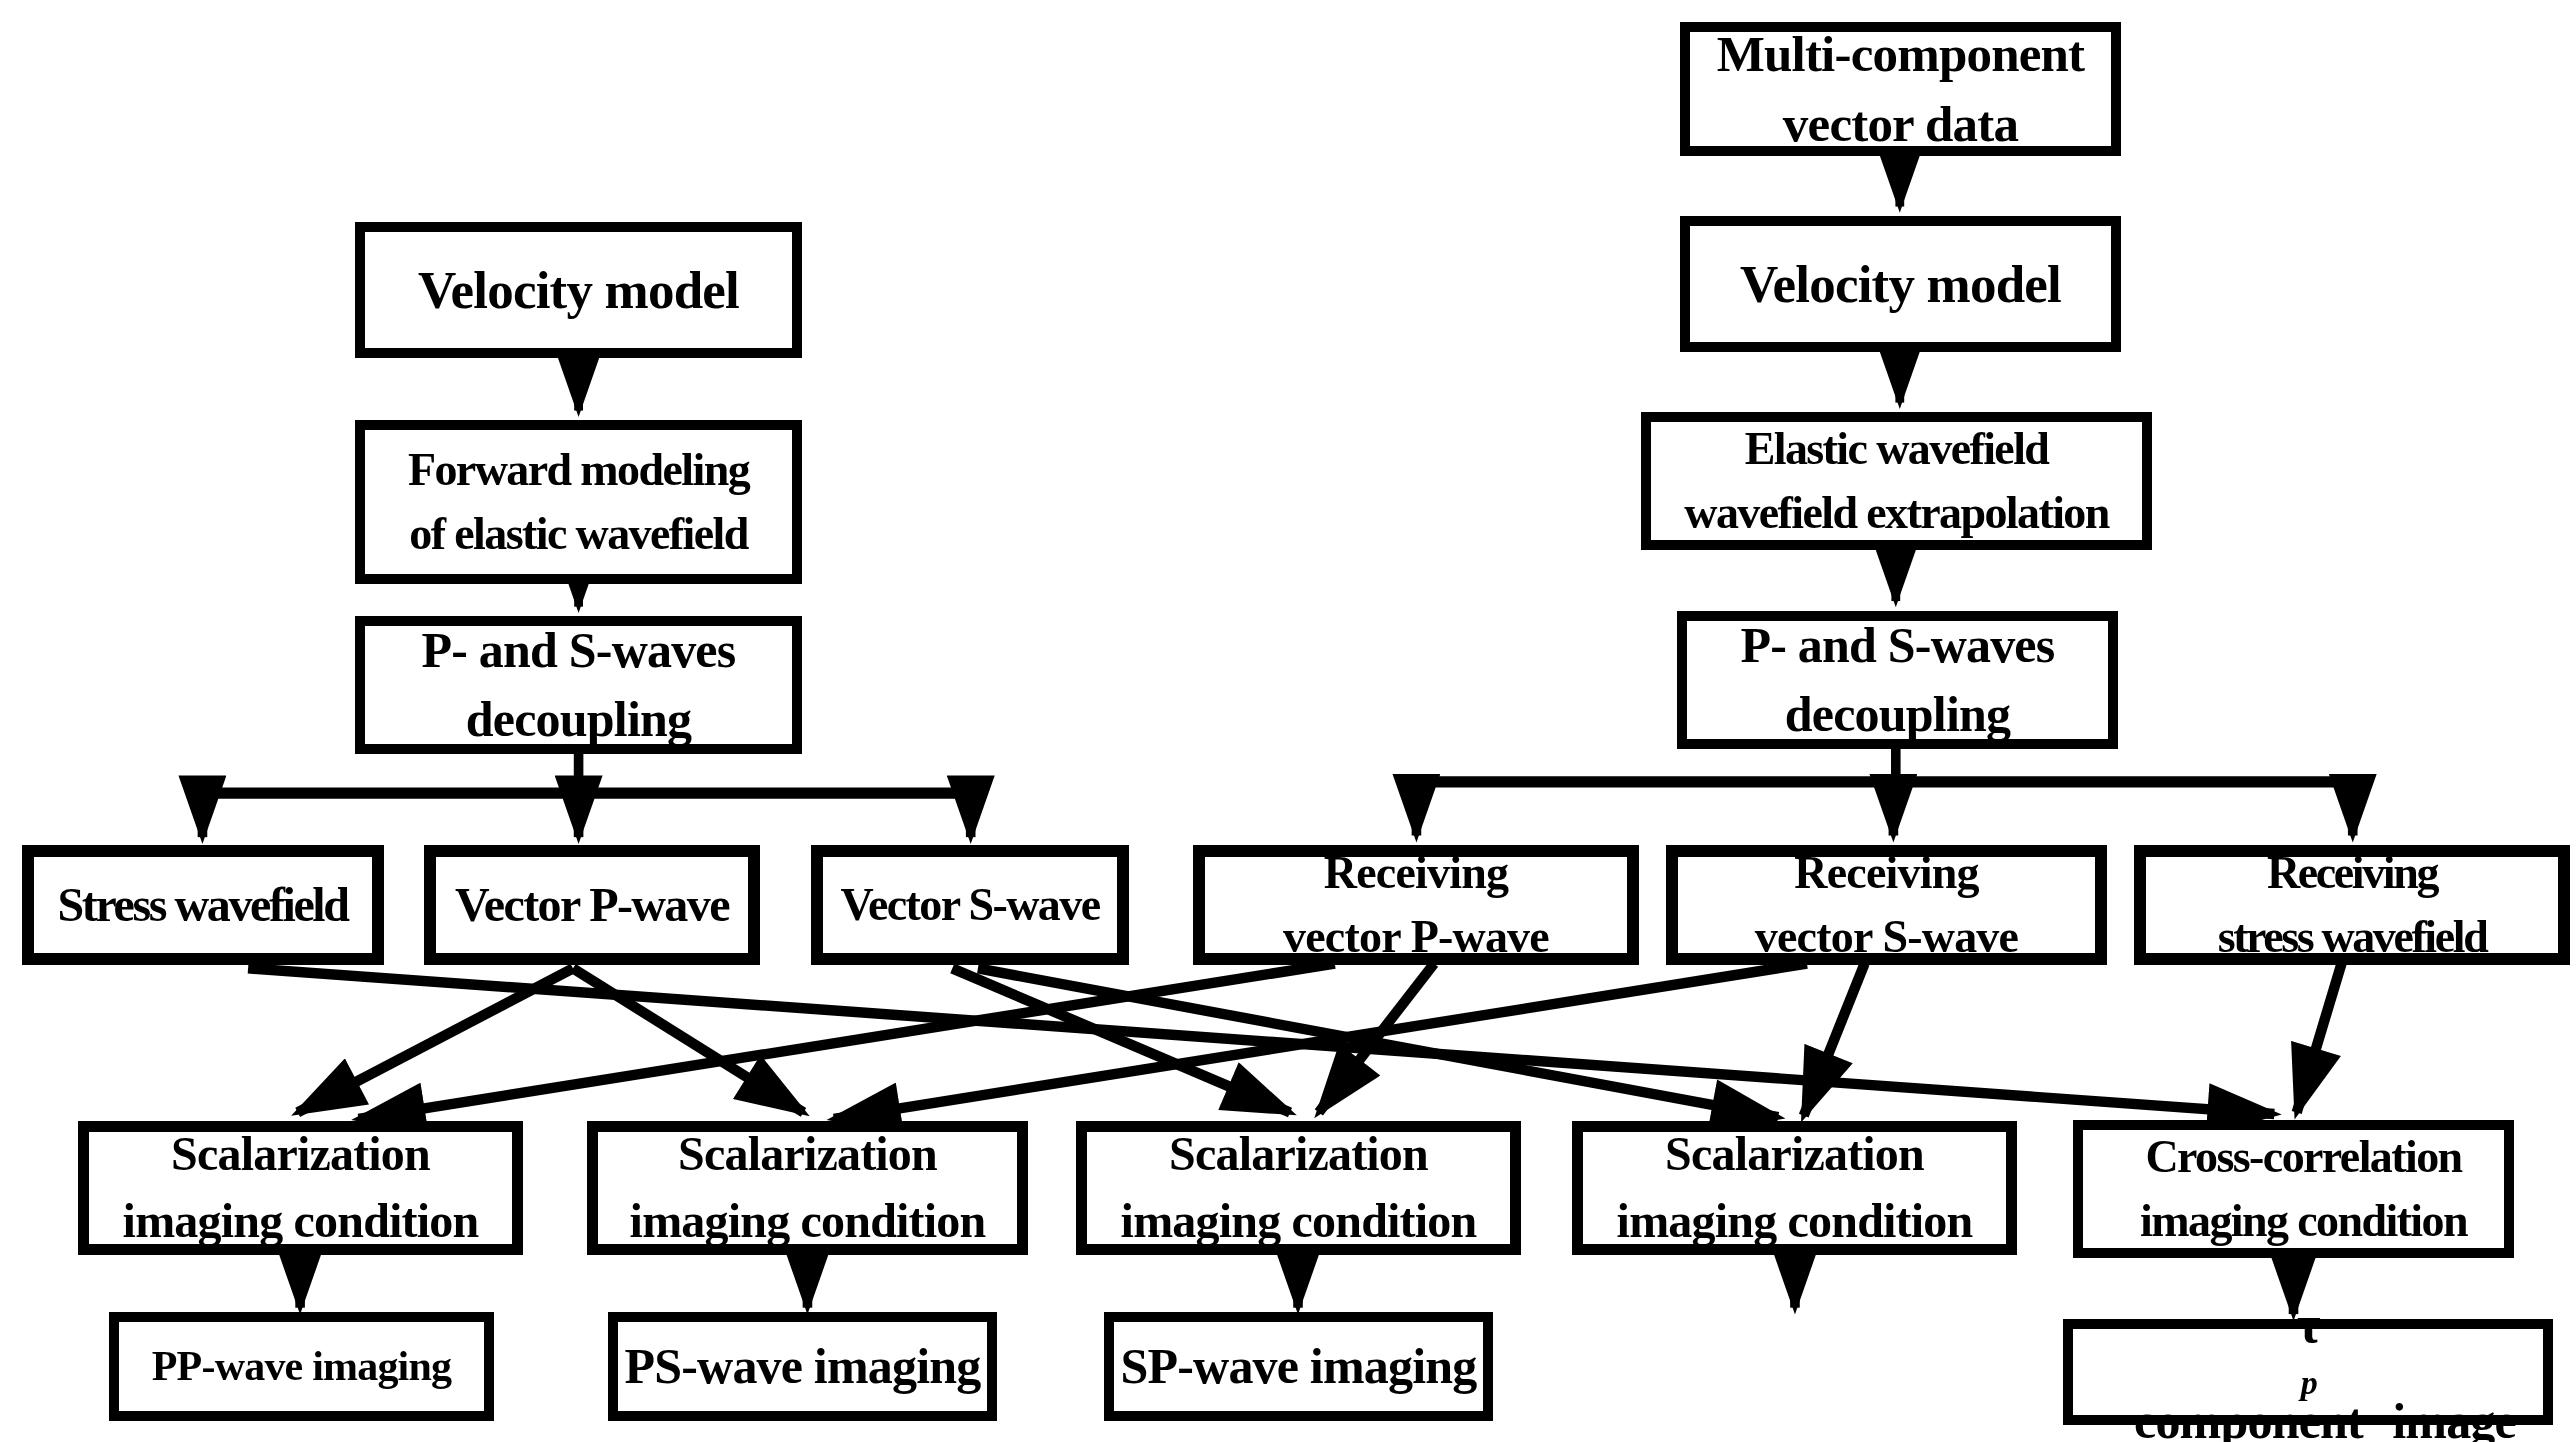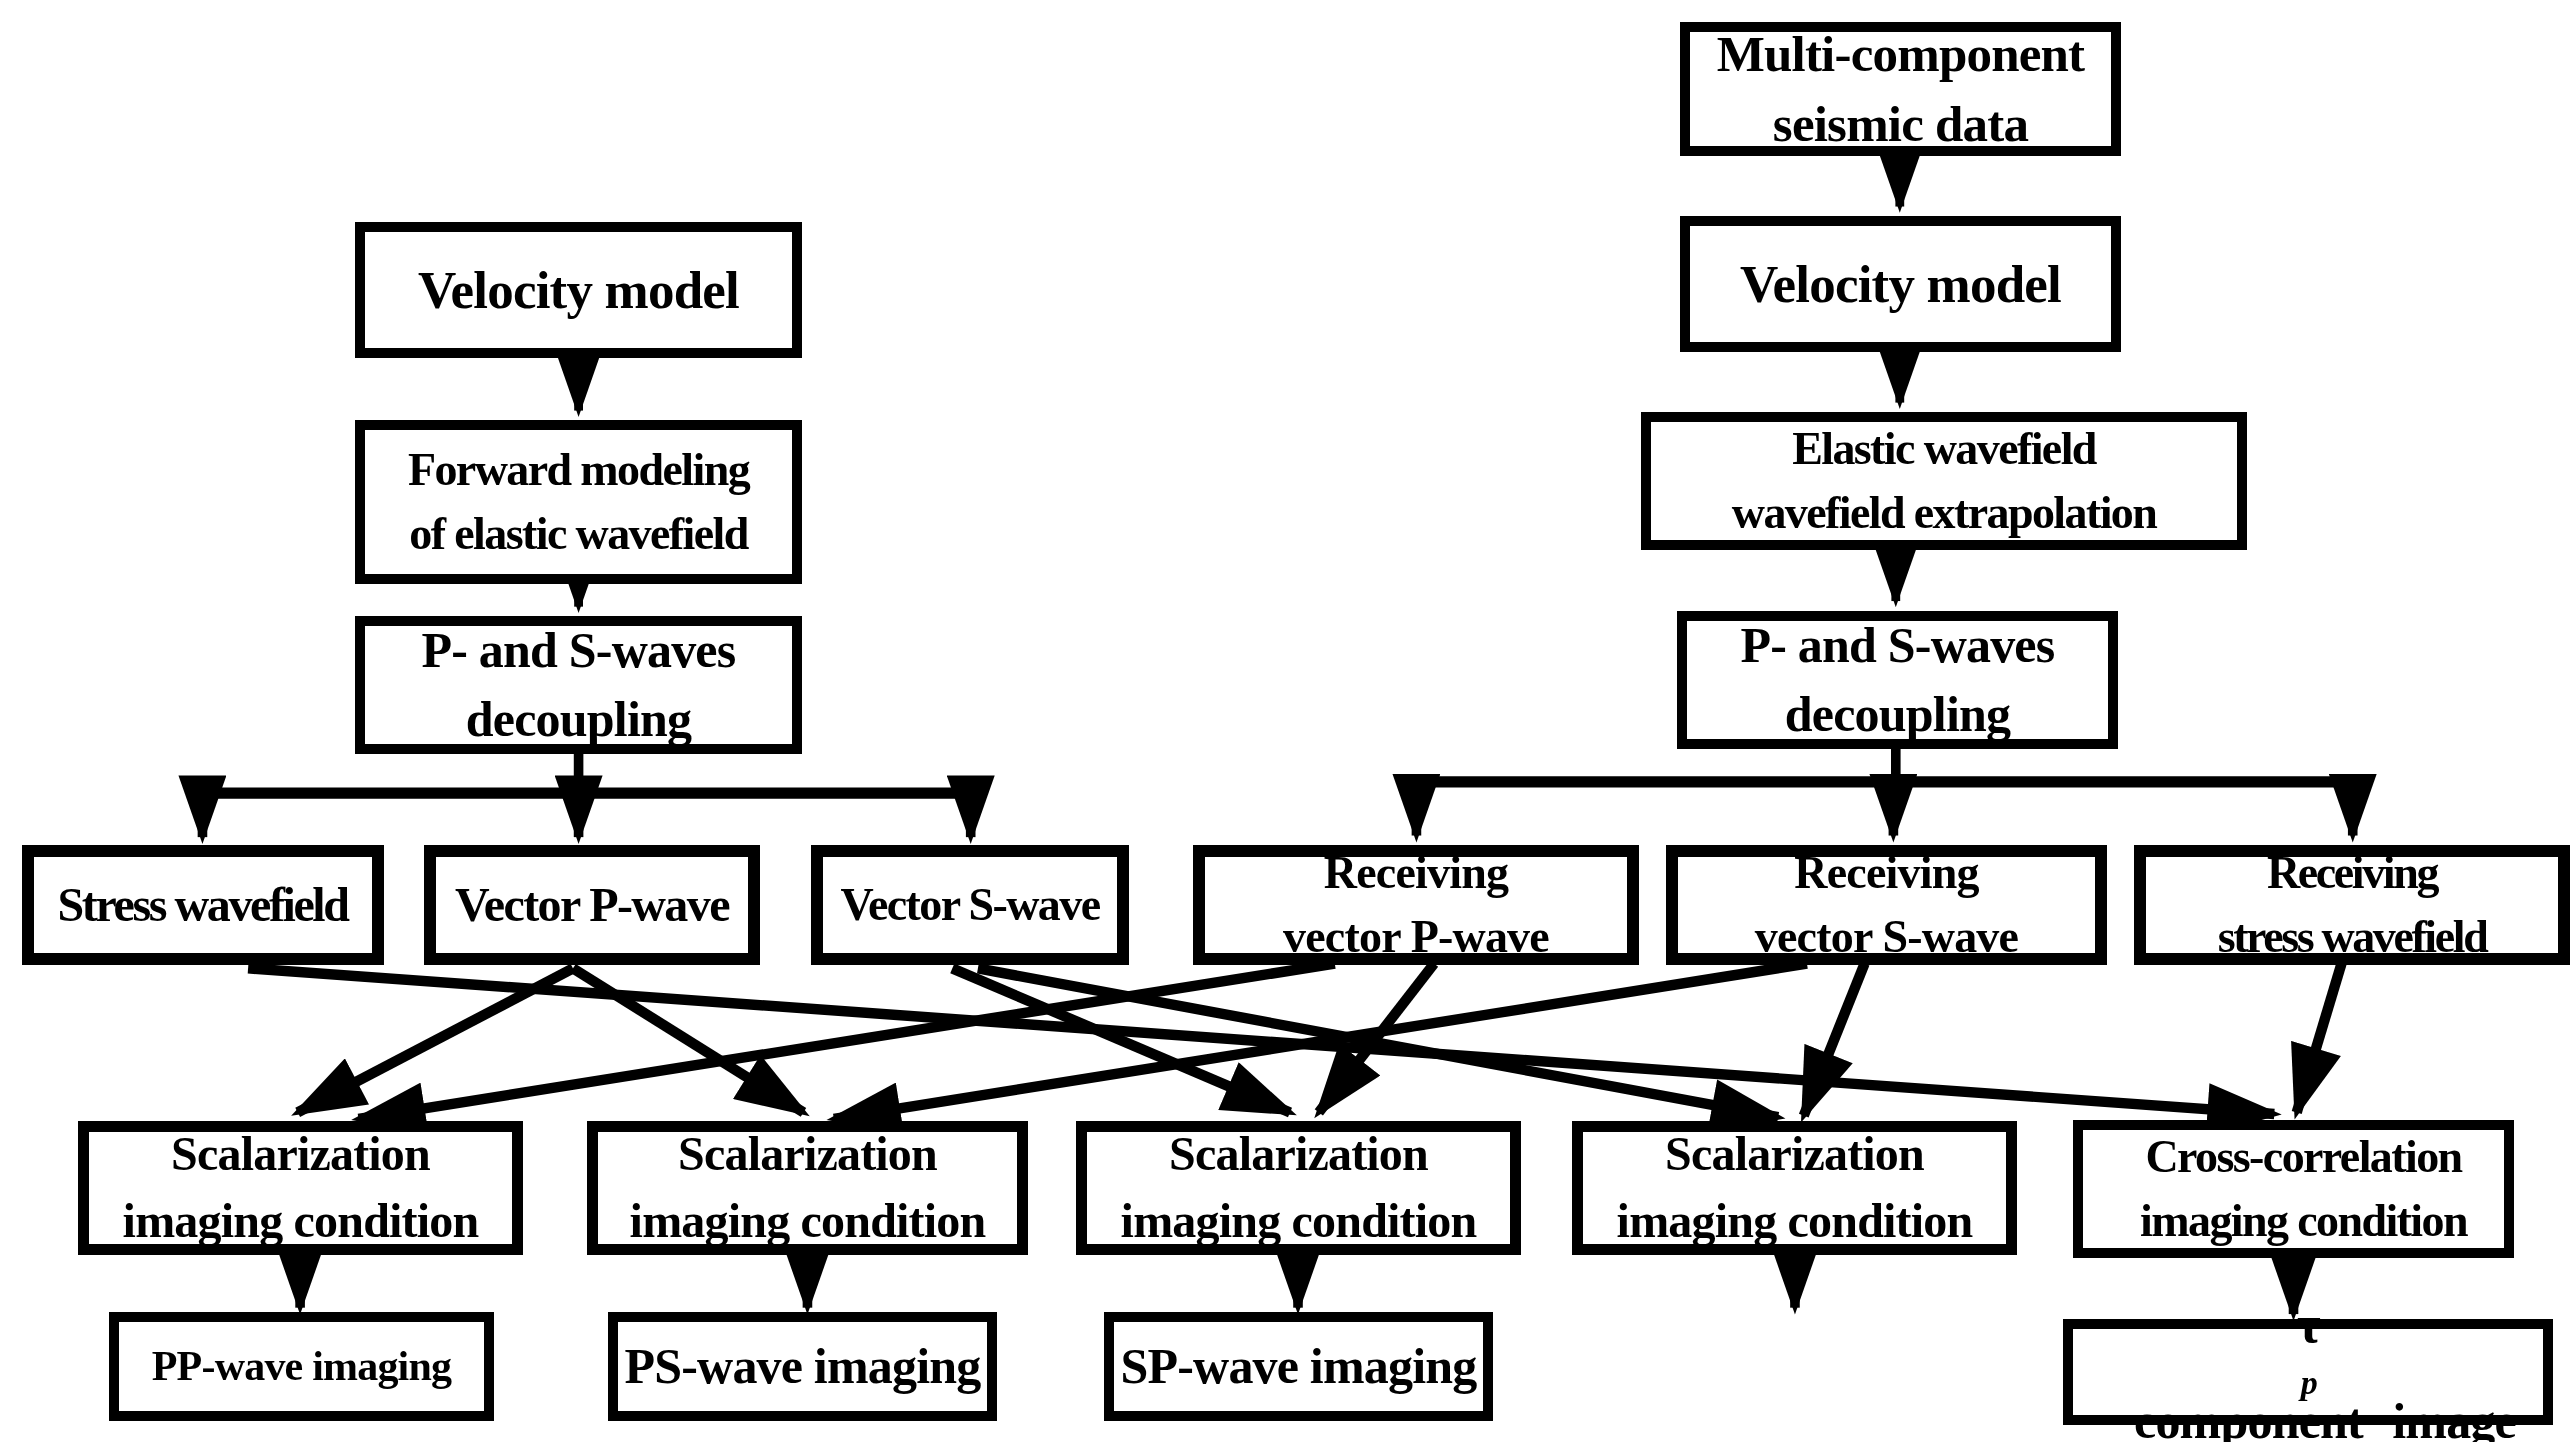--- a/index.html
+++ b/index.html
@@ -22,21 +22,21 @@
     font-weight:bold;color:#000000;
     line-height:1.14;
     z-index:2;
     letter-spacing:-0.8px;
     gap:12px;
   }
   .node span{display:block;white-space:nowrap;}
   
   .b-multi  {left:1680px;top:22.4px;  width:441px;height:134px;font-size:51px;border-width:10.4px;}
   .b-velr   {left:1680px;top:216px; width:441px;height:136px;font-size:53px;border-width:10.4px;}
-  .b-elastic{left:1641px;top:412px; width:606px;height:138px;font-size:46px;border-width:10.4px;letter-spacing:-1.6px;}
+  .b-elastic{left:1641px;top:412px; width:511px;height:138px;font-size:46px;border-width:10.4px;letter-spacing:-1.6px;}
   .b-decr   {left:1677px;top:611px; width:441px;height:138px;font-size:50px;border-width:10.4px;}
   .b-vell   {left:355px; top:222px; width:447px;height:136px;font-size:53px;border-width:10.4px;}
   .b-fwd    {left:355px; top:420px; width:447px;height:164px;font-size:46px;border-width:10.4px;letter-spacing:-1.6px;}
   .b-decl   {left:355px; top:616px; width:447px;height:138px;font-size:50px;border-width:10.4px;}
   
   .b-stress {left:21.6px;  top:845px;width:362px;height:120px;font-size:48px;border-width:12.8px;letter-spacing:-2.4px;}
   .b-vp     {left:424px; top:845px;width:336px;height:120px;font-size:48px;border-width:12.8px;letter-spacing:-1.6px;}
   .b-vs     {left:811px;top:845px;width:318px;height:120px;font-size:46px;border-width:12.8px;letter-spacing:-1.6px;}
   .b-rvp    {left:1193px;top:845px;width:446px;height:120px;font-size:46px;border-width:12.8px;}
   .b-rvs    {left:1666px;top:845px;width:441px;height:120px;font-size:46px;border-width:12.8px;}
@@ -102,21 +102,21 @@
 
     <line x1="375" y1="1565" x2="375" y2="1634" stroke="#000" stroke-width="12" marker-end="url(#ah)"></line>
     <line x1="1009" y1="1565" x2="1009" y2="1634" stroke="#000" stroke-width="12" marker-end="url(#ah)"></line>
     <line x1="1622" y1="1565" x2="1622" y2="1634" stroke="#000" stroke-width="12" marker-end="url(#ah)"></line>
     <line x1="2243" y1="1565" x2="2243" y2="1634" stroke="#000" stroke-width="12" marker-end="url(#ah)"></line>
     <line x1="2866" y1="1565" x2="2866" y2="1642" stroke="#000" stroke-width="12" marker-end="url(#ah)"></line>
   </svg>
 
   <div class="node b-multi">
     <span>Multi-component</span>
-    <span>seismic data</span>
+    <span>vector data</span>
   </div>
   <div class="node b-velr">
     <span>Velocity model</span>
   </div>
   <div class="node b-elastic">
     <span>Elastic wavefield</span>
     <span>wavefield extrapolation</span>
   </div>
   <div class="node b-decr">
     <span>P- and S-waves</span>

